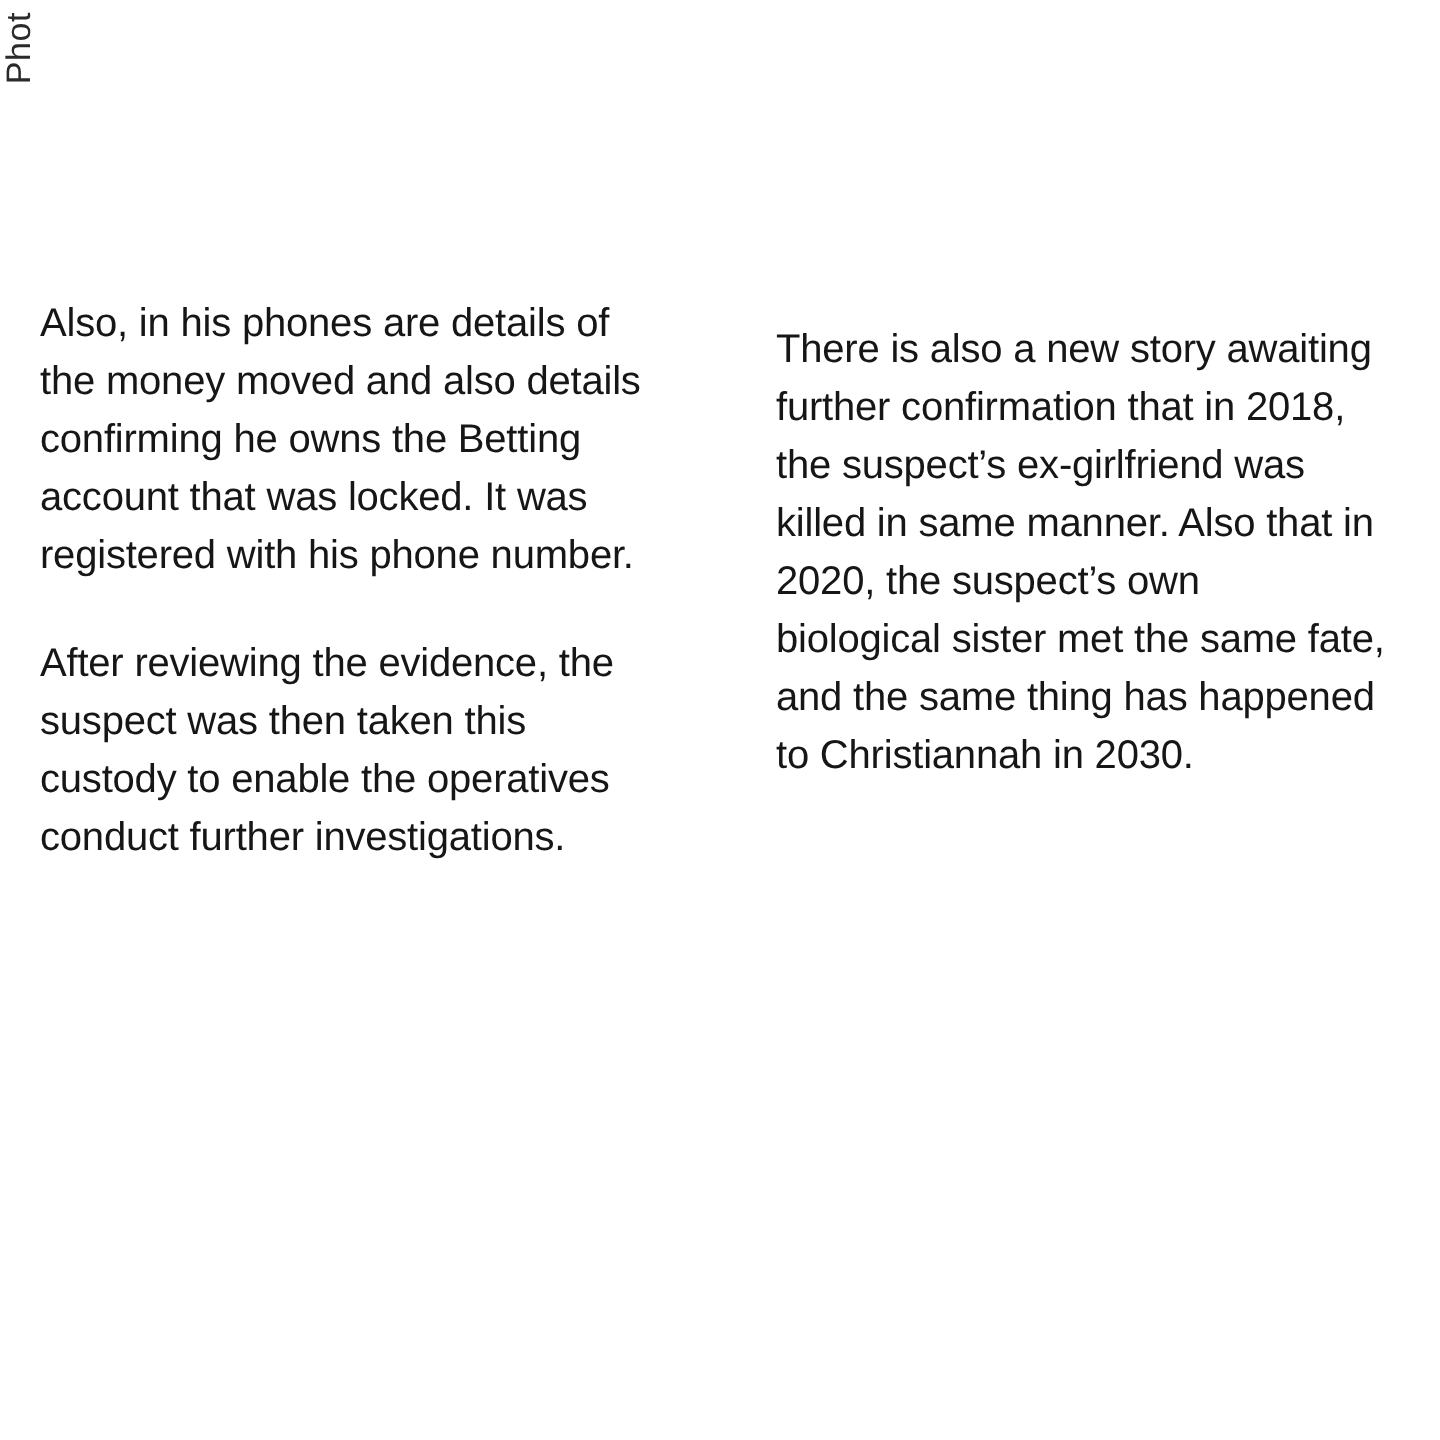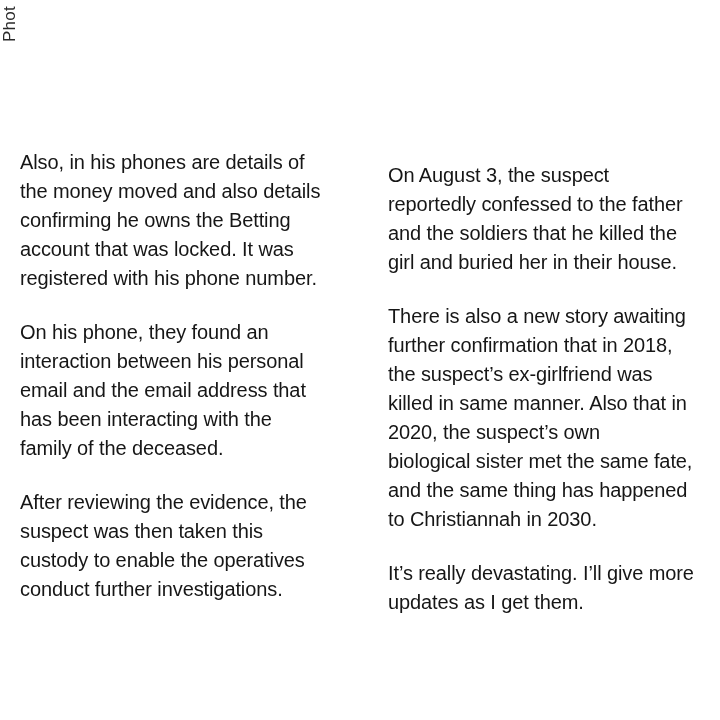--- a/index.html
+++ b/index.html
@@ -54,39 +54,28 @@
 <body>
 
 <div class="corner-label">Phot</div>
 
 <div class="column col-left">
   <p class="para">Also, in his phones are details of
 the money moved and also details
 confirming he owns the Betting
 account that was locked. It was
 registered with his phone number.</p>
-  <p class="para">On his phone, they found an
-interaction between his personal
-email and the email address that
-has been interacting with the
-family of the deceased.</p>
   <p class="para">After reviewing the evidence, the
 suspect was then taken this
 custody to enable the operatives
 conduct further investigations.</p>
 </div>
 
 <div class="column col-right">
-  <p class="para">On August 3, the suspect
-reportedly confessed to the father
-and the  soldiers that he killed the
-girl and buried her in their house.</p>
   <p class="para">There is also a new story awaiting
 further confirmation that in 2018,
 the suspect’s ex-girlfriend was
 killed in same manner. Also that in
 2020, the suspect’s own
 biological sister met the same fate,
 and the same thing has happened
 to Christiannah in 2030.</p>
-  <p class="para">It’s really devastating. I’ll give more
-updates as I get them.</p>
 </div>
 
 </body></html>

